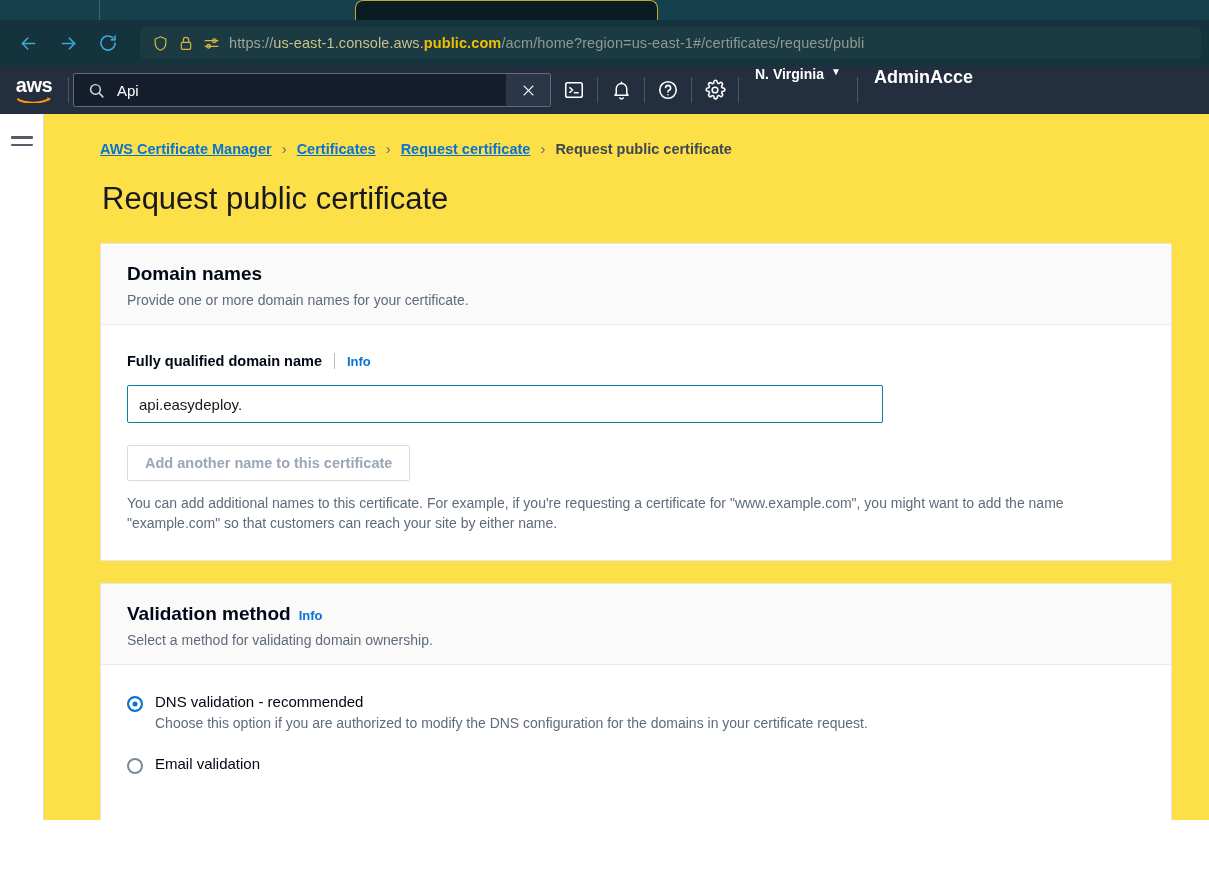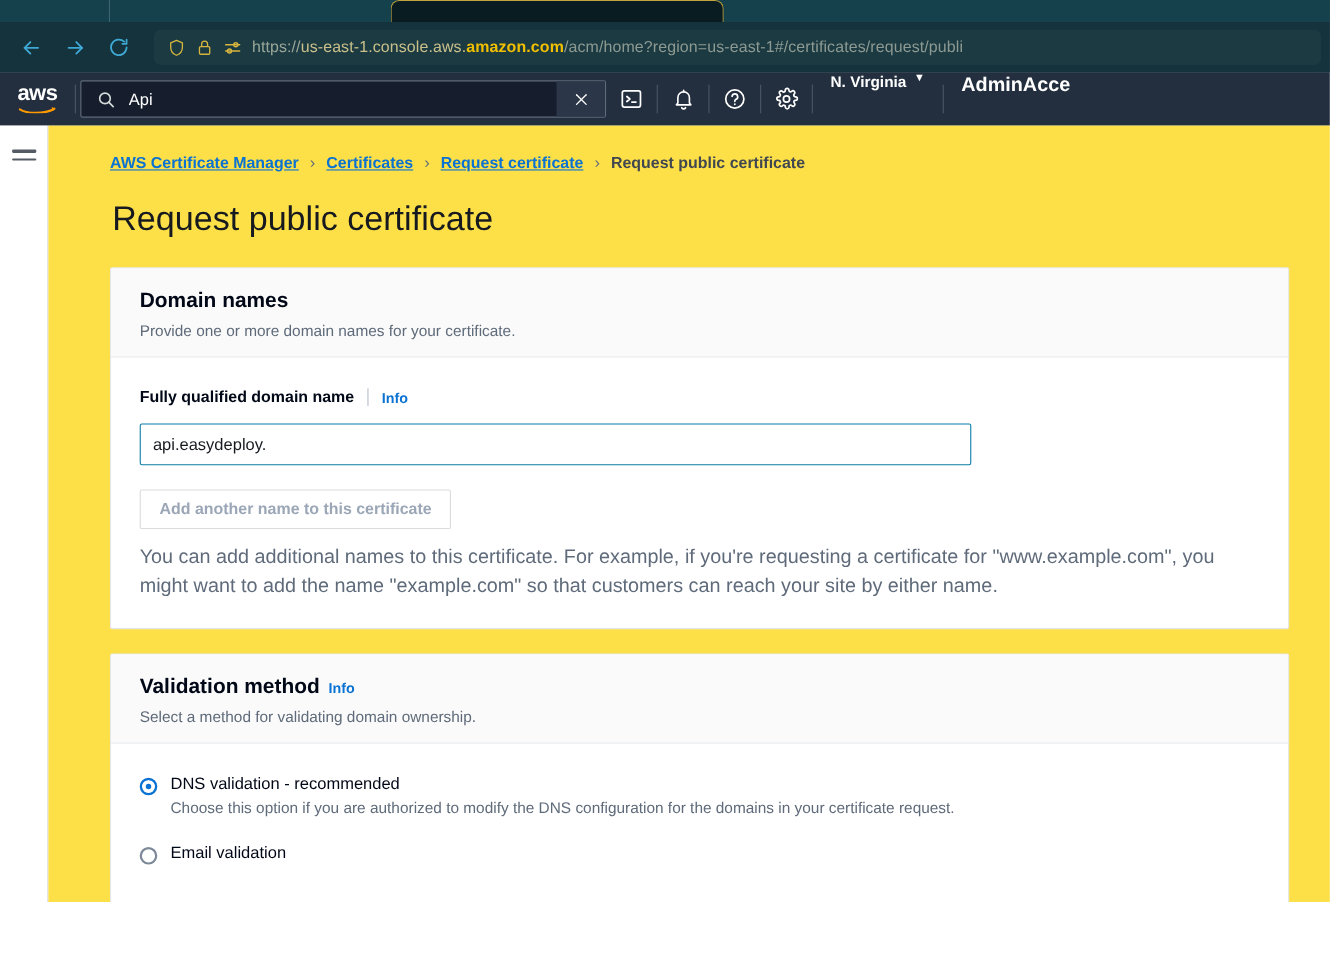--- a/index.html
+++ b/index.html
@@ -164,21 +164,21 @@
     font-family: "Liberation Sans", sans-serif; outline: none; background: #ffffff;
   }
 
   #add-name-btn {
     margin-top: 22px; height: 36px; padding: 0 17px;
     background: #ffffff; border: 1px solid #d9dbdd; border-radius: 2px;
     color: #9ba7b6; font-size: 14.5px; font-weight: bold;
     font-family: "Liberation Sans", sans-serif; cursor: not-allowed;
   }
   #add-name-help {
-    margin-top: 12px; font-size: 18px; color: #5f6b7a;
+    margin-top: 12px; font-size: 14px; color: #5f6b7a;
     line-height: 1.45; max-width: 1010px;
   }
 
   .radio-row { display: flex; gap: 12px; margin-bottom: 22px; }
   .radio-mark {
     width: 16px; height: 16px; border-radius: 50%;
     border: 2px solid #7d8998; margin-top: 3px; flex: none;
     background: #ffffff; cursor: pointer;
   }
   .radio-mark.checked {
@@ -232,21 +232,21 @@
       </span>
       <span class="url-icon">
         <svg width="17" height="17" viewBox="0 0 24 24" fill="none" stroke="currentColor" stroke-width="1.8" stroke-linecap="round">
           <line x1="3" y1="8" x2="21" y2="8"></line>
             <circle cx="16" cy="8" r="2.6"></circle>
           <line x1="3" y1="16" x2="21" y2="16"></line>
             <circle cx="8" cy="16" r="2.6"></circle>
         </svg>
       </span>
       <span id="url-text">
-        <span class="u-scheme">https://</span><span class="u-host">us-east-1.console.aws.</span><span class="u-domain">amazon.com</span><span class="u-path">/acm/home?region=us-east-1#/certificates/request/publi</span>
+        <span class="u-scheme">https://</span><span class="u-host">us-east-1.console.aws.</span><span class="u-domain">public.com</span><span class="u-path">/acm/home?region=us-east-1#/certificates/request/publi</span>
       </span>
     </div>
   </div>
 </div>
 
 <div id="aws-nav">
 
   <div id="aws-logo">
     <div class="wordmark">aws</div>
     <svg class="smile" viewBox="0 0 34 8">

